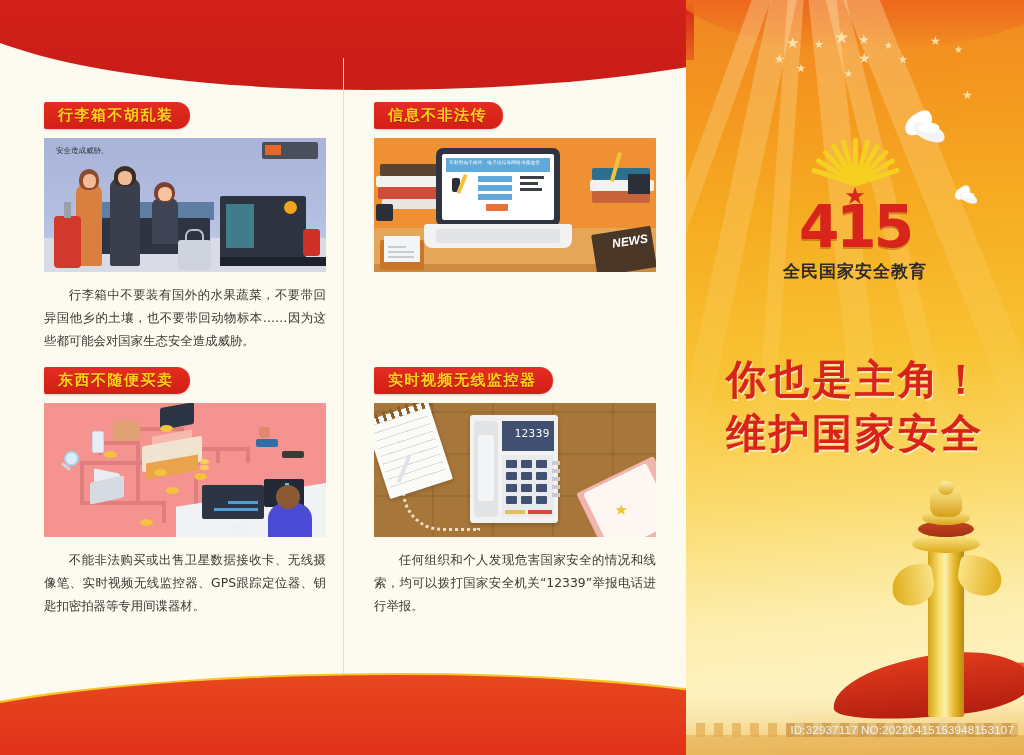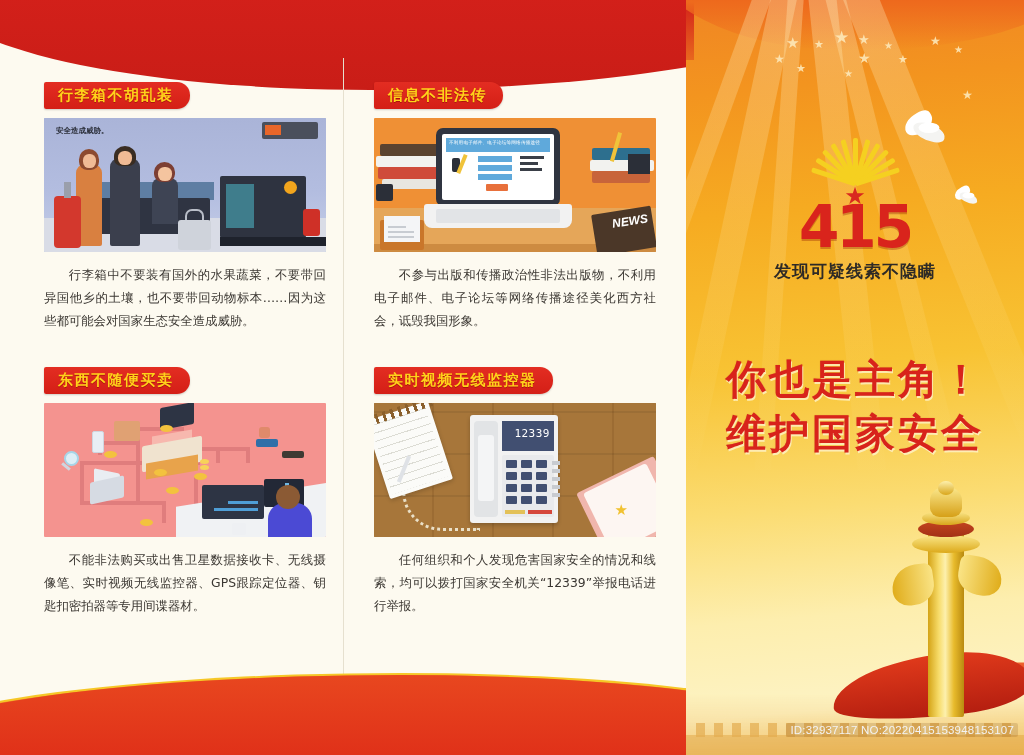--- a/index.html
+++ b/index.html
@@ -74,21 +74,21 @@
   }
 
   
   #fold-line { position:absolute; left:343px; top:58px; width:1px; height:645px;
     background:#e6e0cf; }
 
   
   .card { position:absolute; width:282px; }
   .col-a { left:44px; }
   .col-b { left:374px; }
-  .row-1 { top:82px; }
+  .row-1 { top:102px; }
   .row-2 { top:367px; }
 
   .title-ribbon {
     position:relative; display:inline-block; height:27px; line-height:27px;
     background:linear-gradient(180deg,#e32d22 0%, #d41f16 100%);
     color:#ffd21a; font-size:15px; font-weight:bold; letter-spacing:1.5px;
     padding:0 16px 0 14px; border-radius:2px 13px 13px 2px;
     font-family:"DejaVu Sans","Liberation Sans",sans-serif;
     text-shadow:0 1px 0 rgba(120,0,0,.45);
     box-shadow:0 1px 2px rgba(0,0,0,.18);
@@ -124,21 +124,21 @@
   .ill1 .p-woman-f { position:absolute; left:39px; bottom:84px; width:13px; height:14px; background:#f0bb95; border-radius:45%; }
   .ill1 .p-man { position:absolute; left:66px; bottom:6px; width:30px; height:88px; background:#3b3f4d; border-radius:9px 9px 2px 2px; }
   .ill1 .p-man-h { position:absolute; left:70px; bottom:86px; width:22px; height:20px; background:#3a2d22; border-radius:50% 50% 35% 35%; }
   .ill1 .p-man-f { position:absolute; left:74px; bottom:87px; width:14px; height:14px; background:#f0bb95; border-radius:45%; }
   .ill1 .p-staff { position:absolute; left:108px; bottom:28px; width:26px; height:46px; background:#3e4454; border-radius:8px 8px 0 0; }
   .ill1 .p-staff-h { position:absolute; left:110px; bottom:70px; width:21px; height:20px; background:#7d3f33; border-radius:50% 50% 40% 40%; }
   .ill1 .p-staff-f { position:absolute; left:114px; bottom:71px; width:14px; height:14px; background:#f4c49f; border-radius:45%; }
   .ill1 .screen { position:absolute; right:8px; top:4px; width:56px; height:17px; background:#4a4f5c; border-radius:2px; }
   .ill1 .screen i { position:absolute; left:3px; top:3px; width:16px; height:10px; background:#e8662a; display:block; }
   .ill1 .fireext { position:absolute; right:6px; bottom:16px; width:17px; height:27px; background:#cf3027; border-radius:3px; }
-  .ill1 .txt { position:absolute; left:12px; top:8px; font-size:7.5px; color:#2b2f3a; font-weight:bold;
+  .ill1 .txt { position:absolute; left:12px; top:8px; font-size:7.5px; color:#2b2f3a; font-weight:normal;
                font-family:"DejaVu Sans",sans-serif; }
 
   
   .ill2 { background:#ef9035; }
   .ill2 .desk { position:absolute; left:0; bottom:0; width:100%; height:44px; background:#e5a659; }
   .ill2 .desk2 { position:absolute; left:0; bottom:0; width:100%; height:8px; background:#cd8b41; }
   .ill2 .lap { position:absolute; left:62px; top:10px; width:124px; height:78px; background:#2f3440; border-radius:7px; }
   .ill2 .lapscr { position:absolute; left:68px; top:16px; width:112px; height:66px; background:#fff; border-radius:2px; }
   .ill2 .banner { position:absolute; left:72px; top:20px; width:104px; height:14px; background:#5fa9db; }
   .ill2 .bannertxt { position:absolute; left:75px; top:22px; width:100px; font-size:4.6px; color:#fff;
@@ -393,21 +393,20 @@
         <div class="base"></div>
           <div class="keys"></div>
         <div class="tray"></div>
           <div class="paper"></div>
         <div style="position:absolute;left:14px;bottom:14px;width:26px;height:2px;background:#c8ccd2;"></div>
         <div style="position:absolute;left:14px;bottom:19px;width:26px;height:2px;background:#c8ccd2;"></div>
         <div style="position:absolute;left:14px;bottom:24px;width:18px;height:2px;background:#c8ccd2;"></div>
         <div class="news"></div>
         <div class="newstxt">NEWS</div>
       </div>
-      <div class="caption">不参与出版和传播政治性非法出版物，不利用电子邮件、电子论坛等网络传播途径美化西方社会，诋毁我国形象。</div>
     </div>
 
     <div class="card col-a row-2">
       <div class="title-ribbon">东西不随便买卖</div>
       <div class="illo ill3">
         <div class="node" style="left:36px; top:58px; width:120px; height:4px;"></div>
         <div class="node" style="left:36px; top:58px; width:4px;  height:44px;"></div>
         <div class="node" style="left:92px; top:24px; width:4px;  height:74px;"></div>
         <div class="node" style="left:92px; top:24px; width:48px; height:4px;"></div>
         <div class="node" style="left:54px; top:38px; width:40px; height:4px;"></div>
@@ -555,21 +554,21 @@
         <div class="lray" style="transform:rotate(-16deg)"></div>
         <div class="lray" style="transform:rotate(0deg)"></div>
         <div class="lray" style="transform:rotate(16deg)"></div>
         <div class="lray" style="transform:rotate(30deg)"></div>
         <div class="lray" style="transform:rotate(44deg)"></div>
         <div class="lray" style="transform:rotate(58deg)"></div>
         <div class="lray" style="transform:rotate(72deg)"></div>
       </div>
       <div id="logo-star">★</div>
       <div id="logo-num">415</div>
-      <div id="logo-sub">发现可疑线索不隐瞒</div>
+      <div id="logo-sub">全民国家安全教育</div>
     </div>
 
     <div id="slogan">
       <div class="slogan-line">你也是主角！</div>
       <div class="slogan-line">维护国家安全</div>
     </div>
 
     <div id="wall">
       <div id="wall-base"></div>
       <span class="wall-tooth" style="left:10px;"></span>

